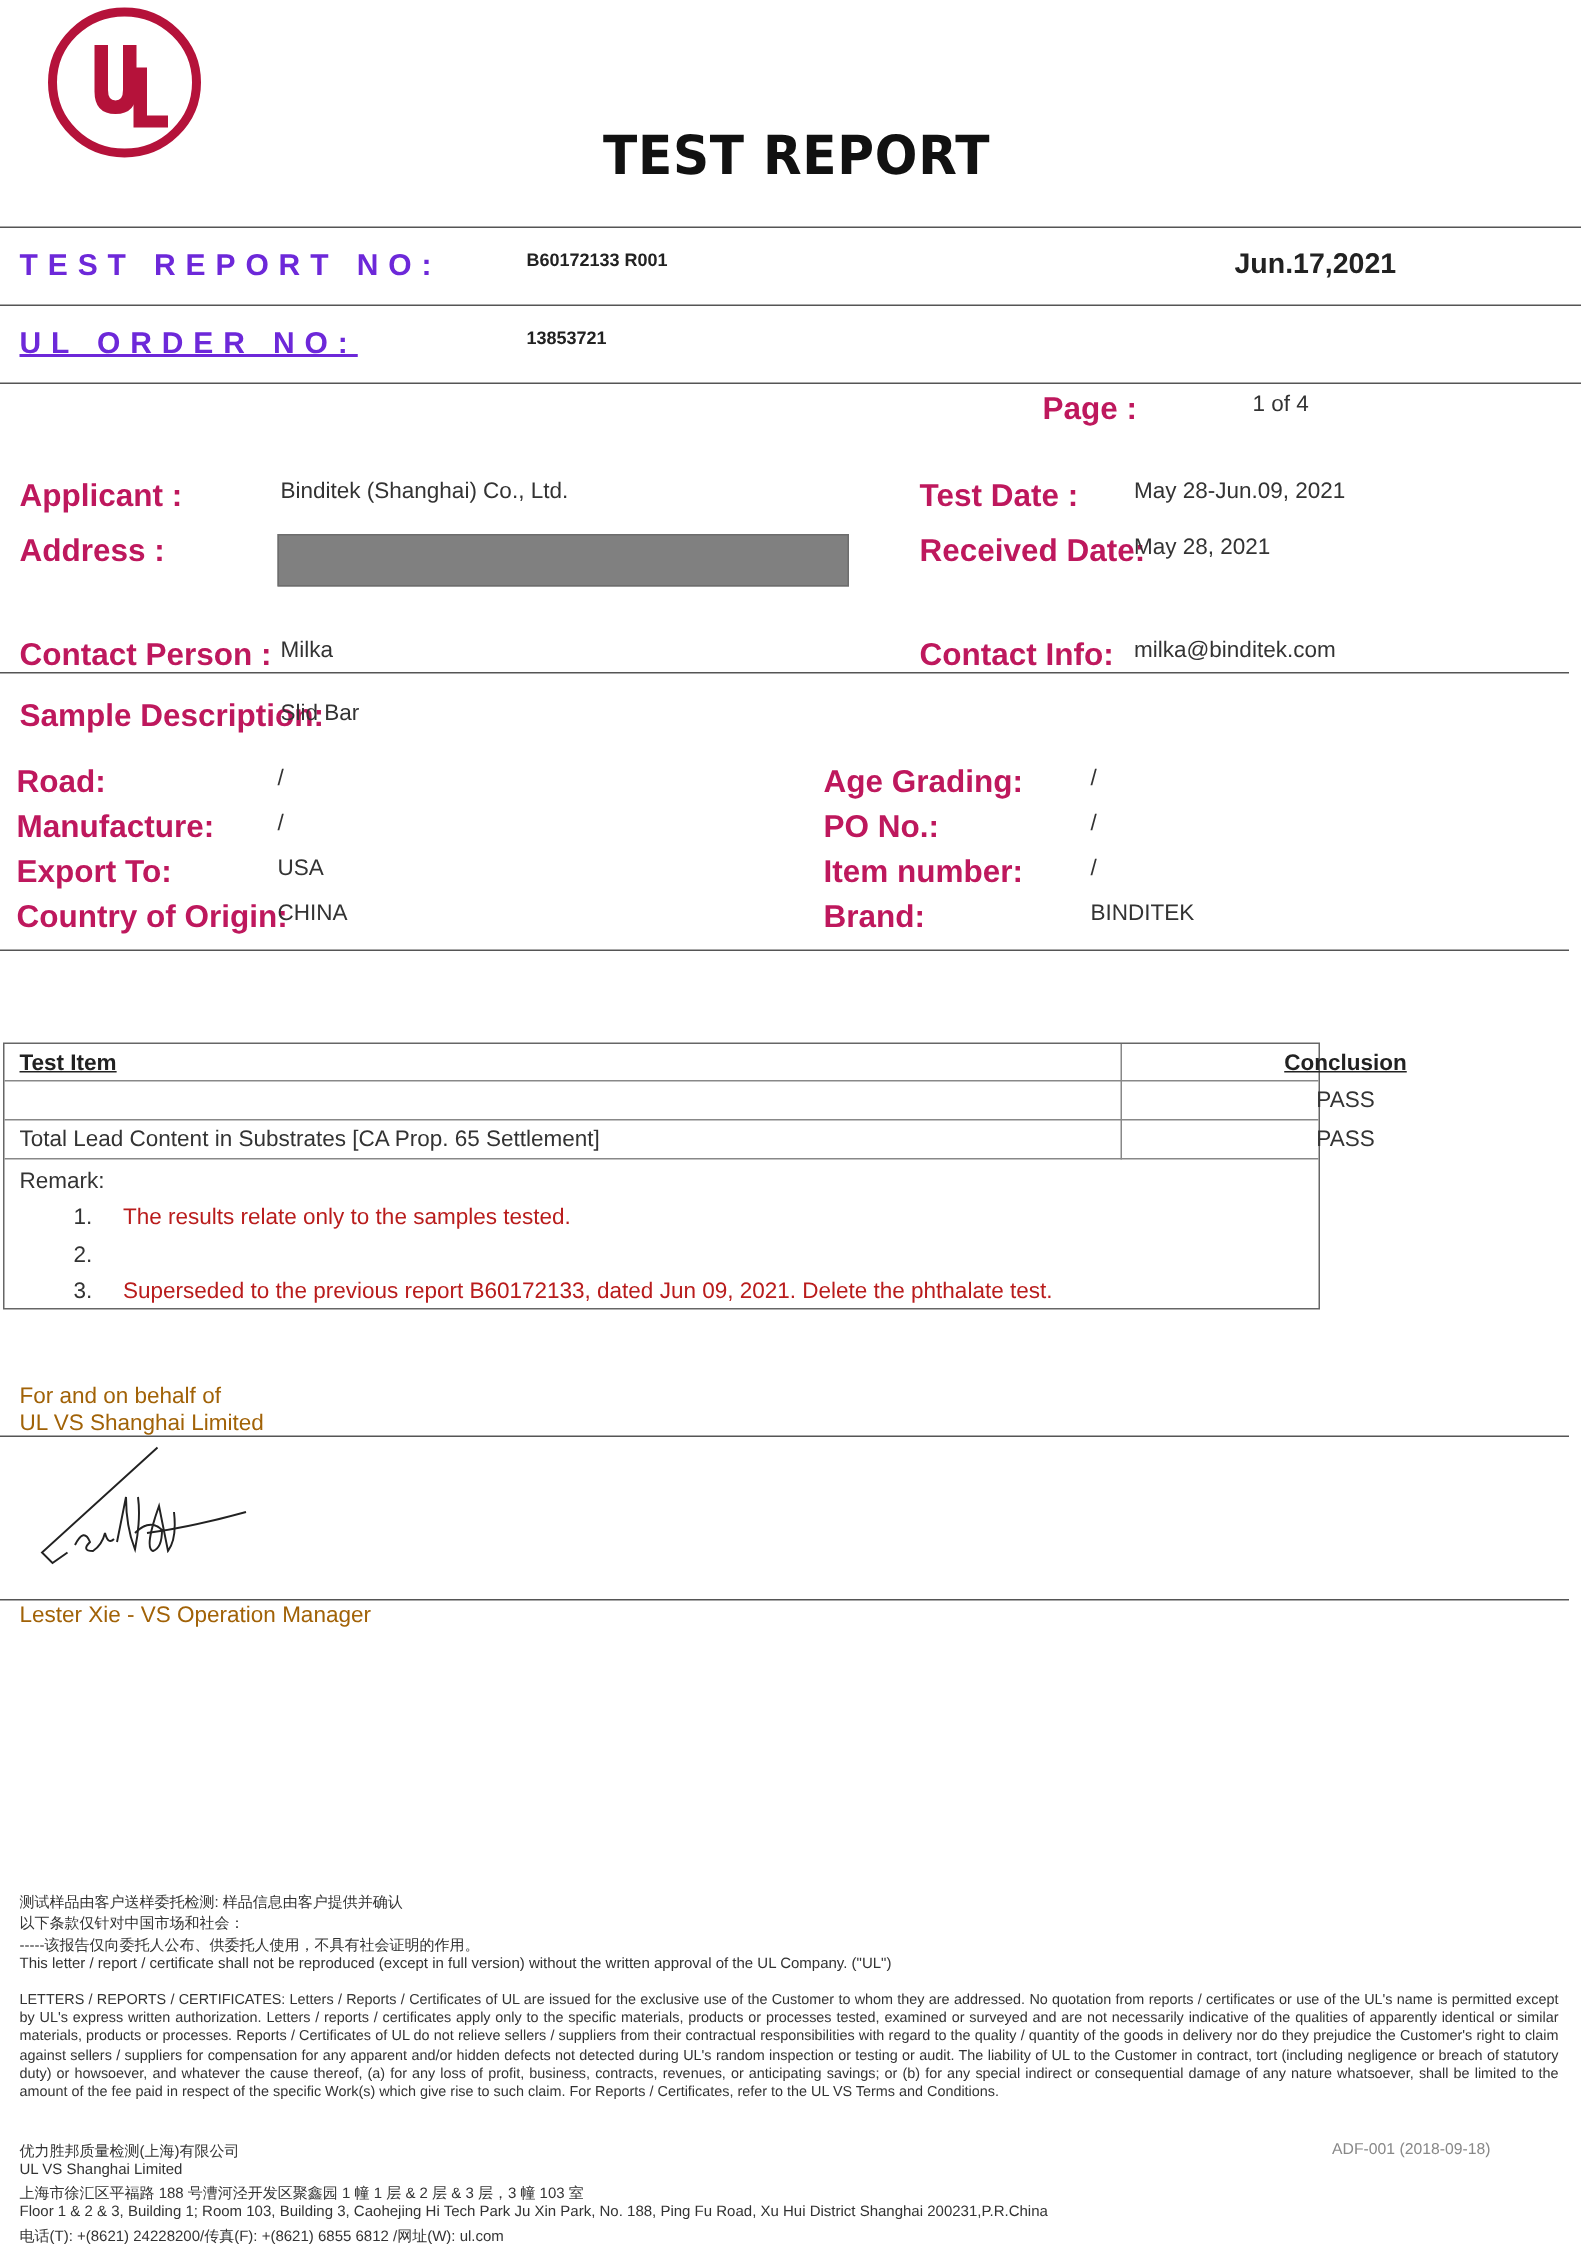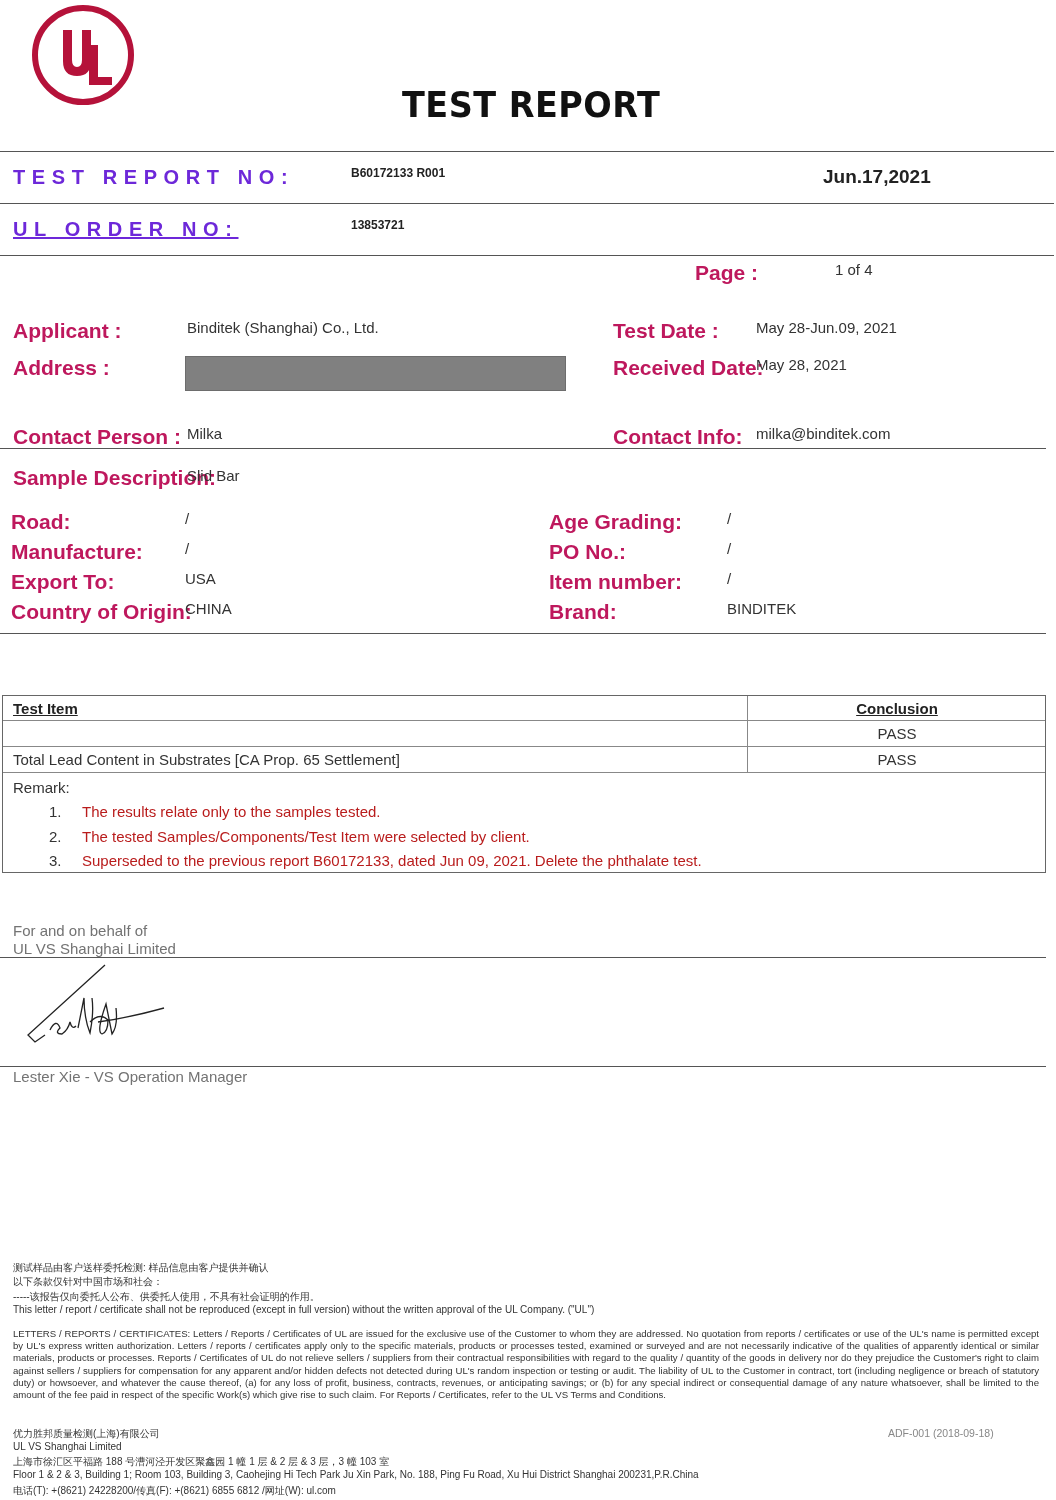--- a/index.html
+++ b/index.html
@@ -16,31 +16,31 @@
 
   .spaced { font-weight: bold; font-size: 20px; letter-spacing: 6.6px; color: #6d28d9; }
   .bignum { font-weight: bold; font-size: 12px; color: #222; }
 
   .lbl { font-size: 21px; font-weight: bold; color: #be185d; }
   .val { font-size: 15px; color: #333; }
 
   .redact { position: absolute; left: 185px; top: 356px; width: 381px; height: 35px; background: #808080; border: 1px solid #6d6d6d; }
 
   
-  .tbl { position: absolute; left: 2px; top: 695px; width: 1044px; height: 178px; border: 1px solid #666; }
+  .tbl { position: absolute; left: 2px; top: 695px; width: 878px; height: 178px; border: 1px solid #666; }
   .tbl .row { position: absolute; left: 0; width: 100%; border-bottom: 1px solid #888; }
   .tbl .colsep { position: absolute; left: 744px; top: 0; width: 1px; height: 77px; background: #888; }
   .cell { position: absolute; font-size: 15px; color: #333; white-space: nowrap; }
   .hdr { font-weight: bold; text-decoration: underline; color: #222; }
   .concl { left: 745px; width: 298px; text-align: center; }
 
   .remark-num { position: absolute; font-size: 15px; color: #333; }
   .remark-text { position: absolute; font-size: 15px; color: #b91c1c; white-space: nowrap; }
 
-  .sig-text { font-size: 15px; color: #737373; }
+  .sig-text { font-size: 15px; color: #a16207; }
   .signature { position: absolute; left: 20px; top: 960px; width: 160px; height: 100px; }
 
   .fine { font-size: 10px; color: #333; line-height: 12.2px; }
   .fine-cn { font-size: 10px; color: #333; }
   .legal { position: absolute; left: 13px; top: 1328px; width: 1026px; font-size: 9.6px; line-height: 12.2px; color: #333; text-align: justify; text-align-last: left; }
   .formcode { font-size: 10.5px; color: #888; }
 </style>
 </head>
 <body>
 
@@ -118,21 +118,20 @@
     <div class="cell concl" style="top:4px;">PASS</div>
   </div>
   <div class="row" style="top:51px; height:26px;">
     <div class="cell" style="left:10px; top:4px;">Total Lead Content in Substrates [CA Prop. 65 Settlement]</div>
     <div class="cell concl" style="top:4px;">PASS</div>
   </div>
   <div class="cell" style="left:10px; top:83px;">Remark:</div>
   <div class="remark-num" style="left:46px; top:107px;">1.</div>
   <div class="remark-text" style="left:79px; top:107px;">The results relate only to the samples tested.</div>
   <div class="remark-num" style="left:46px; top:132px;">2.</div>
-  <div class="remark-text" style="left:79px; top:132px;">The tested Samples/Components/Test Item were selected by client.</div>
   <div class="remark-num" style="left:46px; top:156px;">3.</div>
   <div class="remark-text" style="left:79px; top:156px;">Superseded to the previous report B60172133, dated Jun 09, 2021. Delete the phthalate test.</div>
 </div>
 
 <div class="abs sig-text" style="left:13px; top:922px;">For and on behalf of</div>
 <div class="abs sig-text" style="left:13px; top:940px;">UL VS Shanghai Limited</div>
 <div class="hr" style="top:957px; width:1046px;"></div>
 
 <svg class="signature" viewBox="0 0 160 100" fill="none" stroke="#222" stroke-width="1.3">
   <path d="M85 5 L8 75 L15 82 L25 75"></path>

